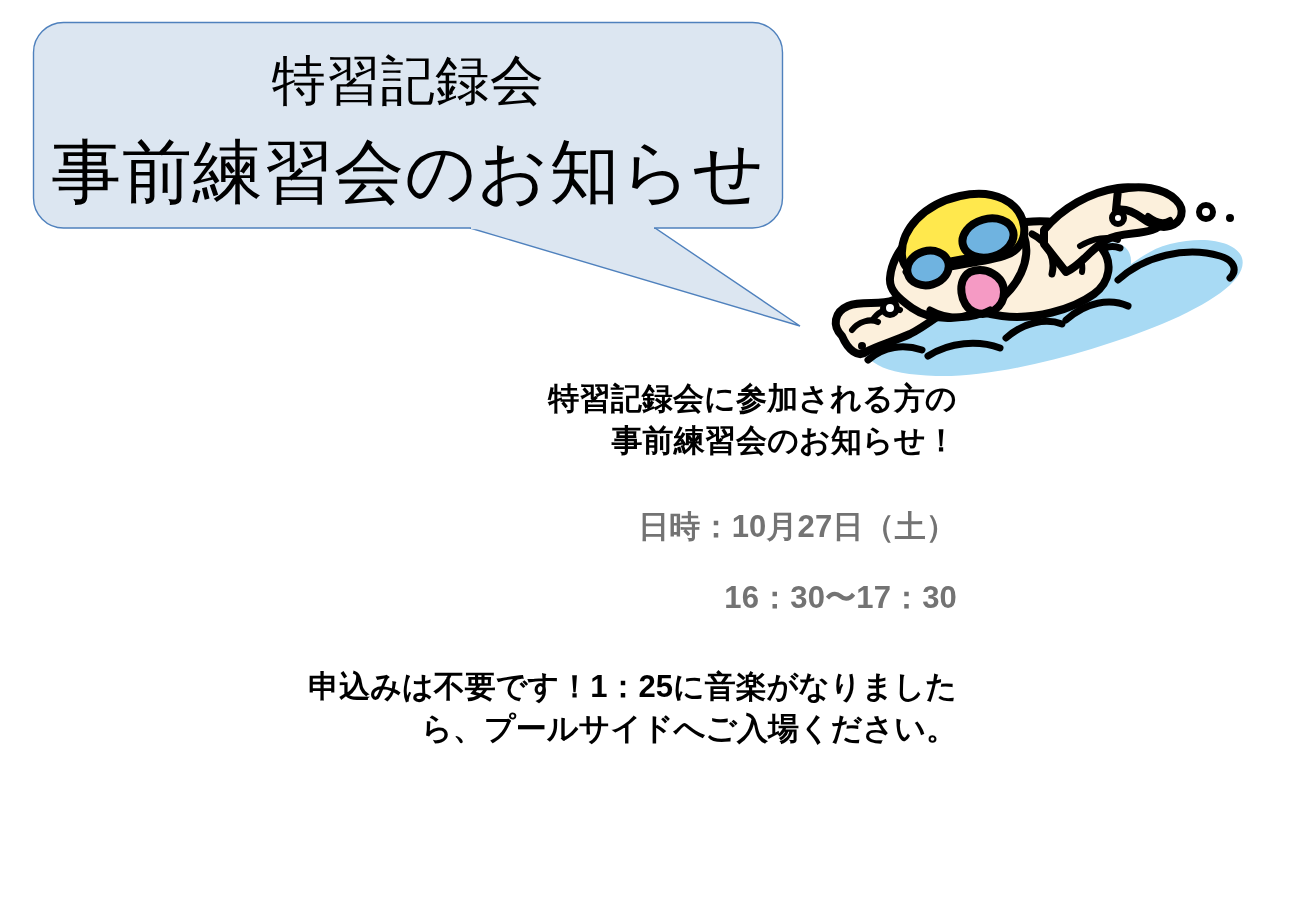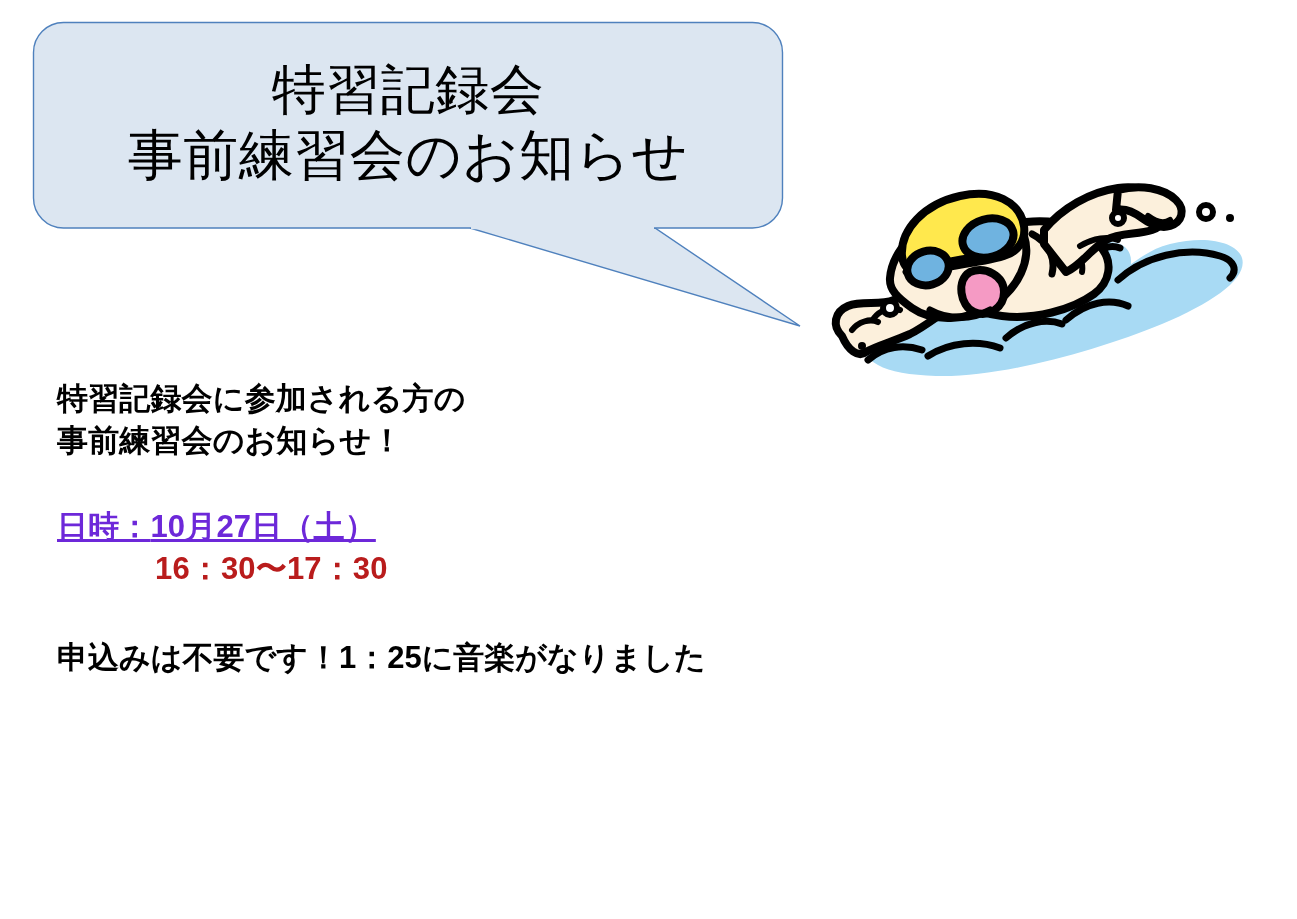--- a/index.html
+++ b/index.html
@@ -42,31 +42,33 @@
     box-sizing: border-box;
     padding-bottom: 4px;
   }
   .balloon-line {
     color: #000000;
     font-size: 54px;
     line-height: 1.21;
     letter-spacing: 0.01em;
     white-space: nowrap;
     font-weight: 400;
+    margin-top: 17px;
   }
   .balloon-line.line2 {
-    font-size: 55px;
+    font-size: 70px;
   }
 
   
   #body-copy {
     position: absolute;
     left: 57px;
     top: 378px;
     width: 900px;
+    text-align: right;
   }
   .para {
     font-size: 31px;
     font-weight: bold;
     color: #000000;
     line-height: 1.36;
     white-space: nowrap;
     letter-spacing: 0.005em;
   }
   .para.red {
@@ -227,22 +229,23 @@
     </g>
   </svg>
 
   <div id="body-copy">
 
     <div class="para">特習記録会に参加される方の</div>
     <div class="para">事前練習会のお知らせ！</div>
 
     <div class="spacer-sm"></div>
 
-    <div class="para red" style="color: #6d28d9; text-decoration: underline;"><span>日時：</span><span>10月27日（土）</span></div>
-
-    <div class="para red indent-time" style="color: #b91c1c;">16：30〜17：30</div>
+    <div class="para red" style="color: #737373;"><span>日時：</span><span>10月27日（土）</span></div>
+
+    <div class="para red indent-time" style="color: #737373; margin-top: 29px;">16：30〜17：30</div>
 
     <div class="spacer-md"></div>
 
     <div class="para bottom">申込みは不要です！1：25に音楽がなりました</div>
+    <div class="para bottom">ら、プールサイドへご入場ください。</div>
   </div>
 
 </div>
 
 </body></html>

